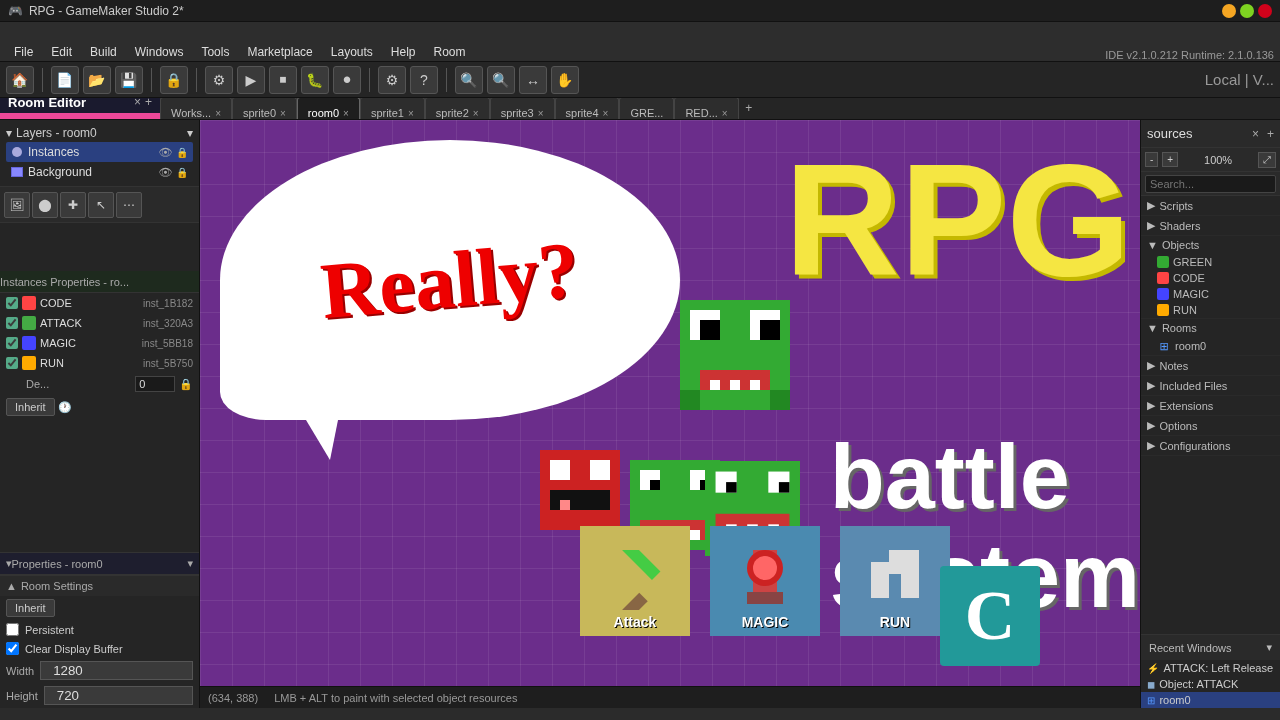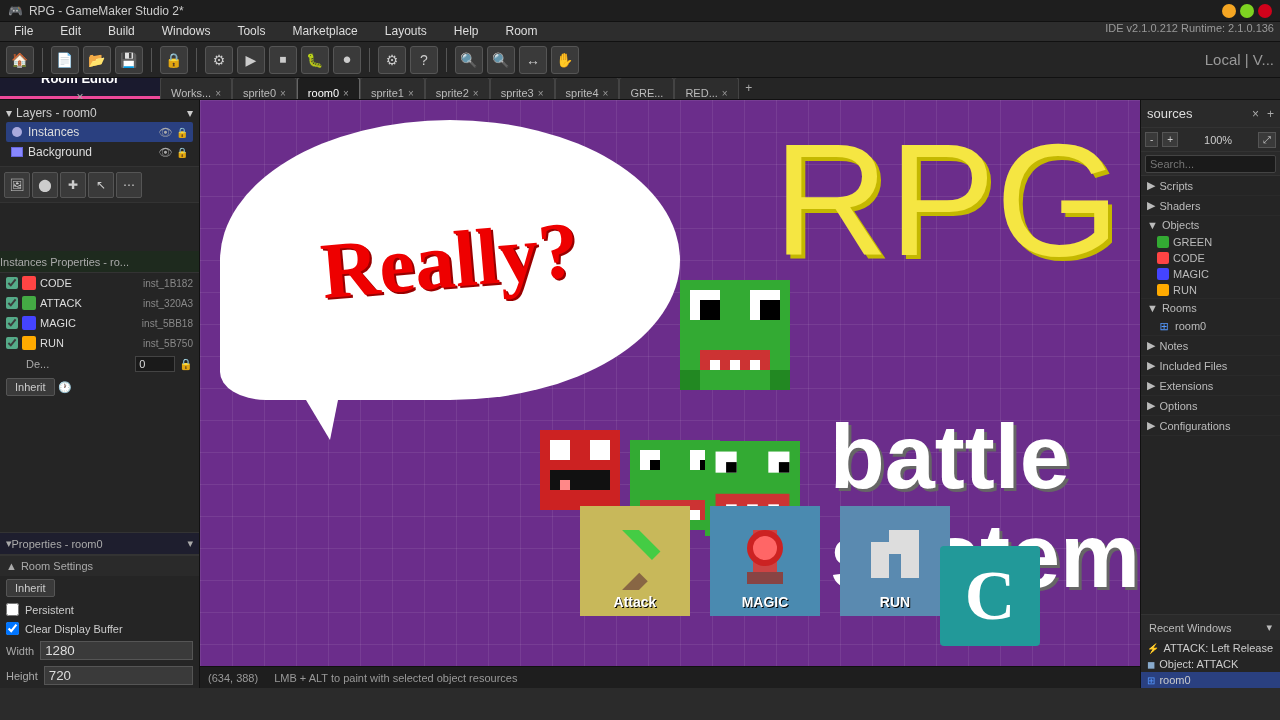--- a/index.html
+++ b/index.html
@@ -19,27 +19,27 @@
     }
     #title-bar-left { display: flex; align-items: center; gap: 6px; }
     #title-bar-right { display: flex; gap: 4px; }
     .title-btn { width: 14px; height: 14px; border-radius: 50%; border: none; cursor: pointer; }
     .min-btn { background: #f5a623; }
     .max-btn { background: #7ed321; }
     .close-btn { background: #d0021b; }
 
     
     #menu-bar {
-      height: 20px;
+      height: 40px;
       background: #2d2d2d;
       display: flex;
-      align-items: flex-start;
+      align-items: flex-end;
       padding: 0 6px;
       border-bottom: 1px solid #111;
-      gap: 11px;
+      gap: 2px;
     }
     .menu-item {
       padding: 2px 8px;
       cursor: pointer;
       color: #ddd;
       font-size: 12px;
       border-radius: 2px;
     }
 
     
@@ -268,21 +268,21 @@
       background: #2a2a2a;
     }
     .settings-row {
       display: flex;
       align-items: center;
       padding: 3px 6px;
       gap: 6px;
       font-size: 11px;
     }
     .settings-label { color: #aaa; flex: 1; }
-    .settings-value { color: #ddd; background: #3a3a3a; border: 1px solid #555; padding: 1px 4px; min-width: 50px; }
+    .settings-value { color: #ddd; background: #3a3a3a; border: 1px solid #555; padding: 1px 12px; min-width: 50px; }
 
     
     #center-panel {
       flex: 1;
       position: relative;
       overflow: hidden;
     }
 
     
     #room-canvas {
@@ -302,23 +302,23 @@
         linear-gradient(rgba(255,255,255,0.08) 1px, transparent 1px),
         linear-gradient(90deg, rgba(255,255,255,0.08) 1px, transparent 1px);
       background-size: 32px 32px;
       pointer-events: none;
     }
 
     
     #rpg-title {
       position: absolute;
       top: 20px;
-      right: 20px;
+      right: 9px;
       font-size: 160px;
-      font-weight: 400;
+      font-weight: 700;
       color: #f5e642;
       line-height: 1;
       text-shadow: 4px 4px 0 #c4b800;
       z-index: 2;
     }
     #battle-system-text {
       position: absolute;
       bottom: 60px;
       right: 0px;
       font-size: 90px;
@@ -577,21 +577,21 @@
   <div class="toolbar-btn">🔍</div>
   <div class="toolbar-btn">↔</div>
   <div class="toolbar-btn">✋</div>
   <div id="toolbar-right">
     <span>Local | V...</span>
   </div>
 </div>
 
 <div id="tabs-row">
 
-  <div id="room-editor-header" style="display:flex;align-items:center;padding:0 8px;height:28px;background:#1a1a2e;border-bottom:3px solid #ec4899;gap:4px;min-width:160px;flex-direction:column;">
+  <div id="room-editor-header" style="display:flex;align-items:center;padding:0 8px;height:28px;background:#1a1a2e;border-bottom:6px solid #ec4899;gap:4px;min-width:160px;">
     <span style="color:#fff;font-weight:bold;font-size:13px;flex:1;">Room Editor</span>
     <span style="color:#aaa;cursor:pointer;">×</span>
     <span style="color:#aaa;cursor:pointer;">+</span>
   </div>
   <div class="tab">
     <span>Works...</span>
     <span class="tab-close">×</span>
   </div>
   <div class="tab">
     <span>sprite0</span>

